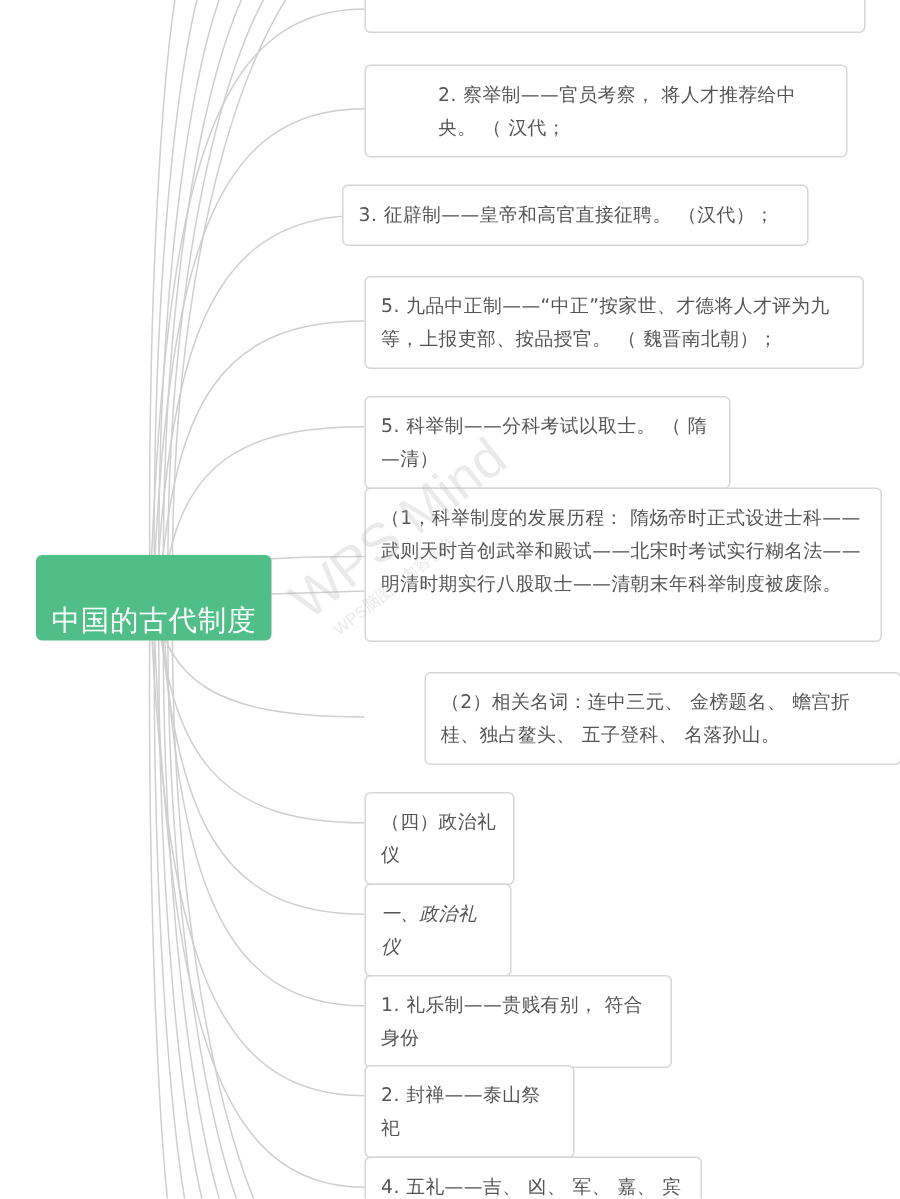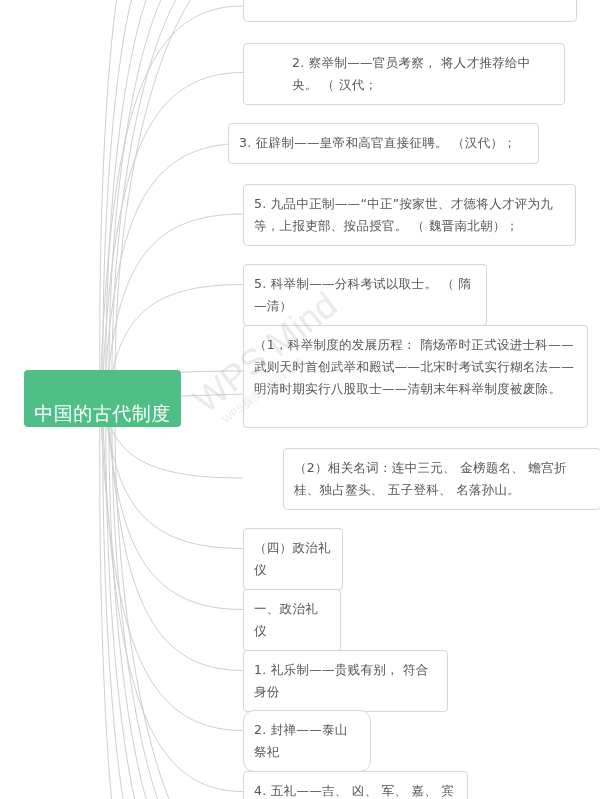--- a/index.html
+++ b/index.html
@@ -105,23 +105,23 @@
 
   <div id="nodes-layer">
       <div class="node" style="left: 243px; top: -40px; width: 334px; min-height: 62px;"></div>
       <div class="node" style="left: 243px; top: 43px; width: 322px; min-height: 59px; padding-left: 48px;"><span>2. 察举制——官员考察， 将人才推荐给中央。 （ 汉代；</span></div>
       <div class="node" style="left: 228px; top: 123px; width: 311px; min-height: 41px;"><span>3. 征辟制——皇帝和高官直接征聘。 （汉代）；</span></div>
       <div class="node" style="left: 243px; top: 184px; width: 333px; min-height: 60px;"><span>5. 九品中正制——“中正”按家世、才德将人才评为九等，上报吏部、按品授官。 （ 魏晋南北朝）；</span></div>
       <div class="node" style="left: 243px; top: 264px; width: 244px; min-height: 41px;"><span>5. 科举制——分科考试以取士。 （ 隋—清）</span></div>
       <div class="node" style="left: 243px; top: 325px; width: 345px; min-height: 103px;"><span>（1，科举制度的发展历程： 隋炀帝时正式设进士科——武则天时首创武举和殿试——北宋时考试实行糊名法——明清时期实行八股取士——清朝末年科举制度被废除。</span></div>
       <div class="node" style="left: 243px; top: 448px; width: 318px; min-height: 60px; margin-left: 40px;"><span>（2）相关名词：连中三元、 金榜题名、 蟾宫折桂、独占鳌头、 五子登科、 名落孙山。</span></div>
       <div class="node" style="left: 243px; top: 528px; width: 100px; min-height: 41px;"><span>（四）政治礼仪</span></div>
-      <div class="node" style="left: 243px; top: 589px; width: 98px; min-height: 41px;"><span>一、政治礼仪</span></div>
+      <div class="node" style="left: 243px; top: 589px; width: 98px; min-height: 41px; font-style: italic;"><span>一、政治礼仪</span></div>
       <div class="node" style="left: 243px; top: 650px; width: 205px; min-height: 41px;"><span>1. 礼乐制——贵贱有别， 符合身份</span></div>
-      <div class="node" style="left: 243px; top: 710px; width: 128px; min-height: 41px; border-radius: 11px;"><span>2. 封禅——泰山祭祀</span></div>
+      <div class="node" style="left: 243px; top: 710px; width: 140px; min-height: 41px;"><span>2. 封禅——泰山祭祀</span></div>
       <div class="node" style="left: 243px; top: 771px; width: 225px; min-height: 41px;"><span>4. 五礼——吉、 凶、 军、 嘉、 宾</span></div>
     </div>
 
   <div class="root">
     <span>中国的古代制度</span>
   </div>
 
   <div class="watermark">
     <span class="big">WPS Mind</span>
     <span class="small">WPS脑图 · 内容创作</span>

